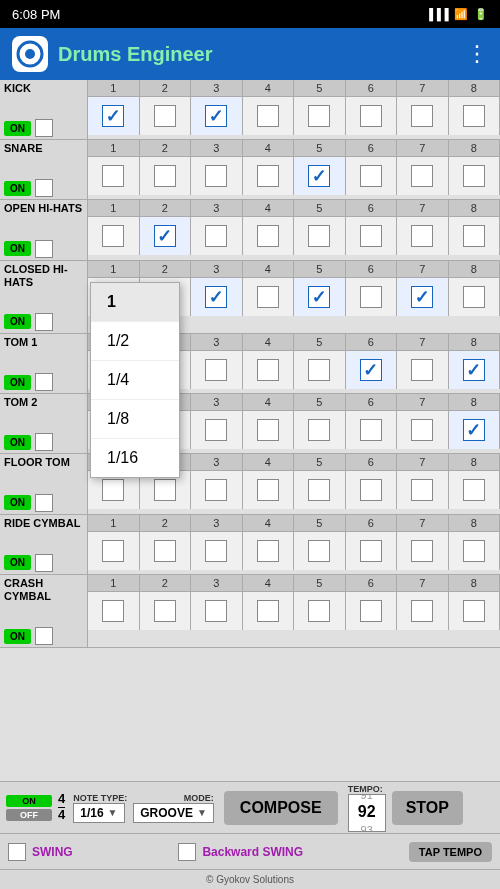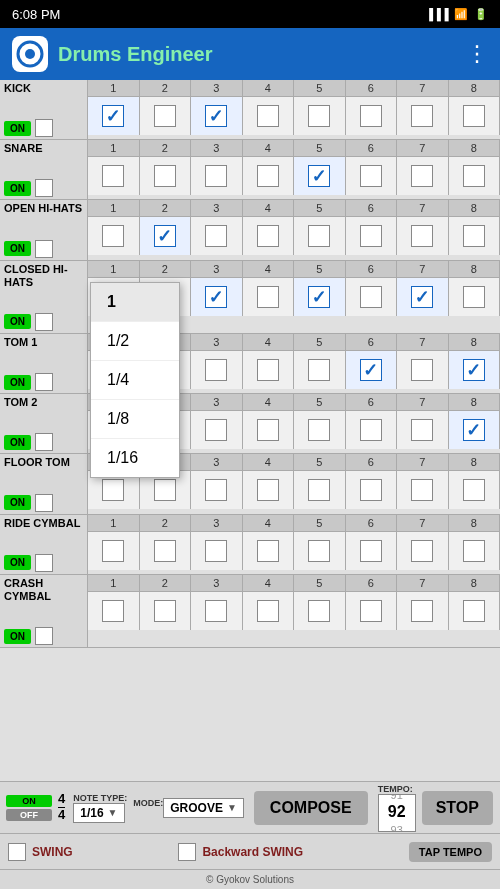--- a/index.html
+++ b/index.html
@@ -208,22 +208,22 @@
     }
 
     .arrow-down {
       font-size: 10px;
       margin-left: 4px;
       color: #555;
     }
 
     .mode-section {
       display: flex;
-      flex-direction: row;
-      align-items: flex-start;
+      flex-direction: column;
+      align-items: flex-end;
     }
 
     .btn-compose {
       background: #aaaaaa;
       color: #000;
       font-size: 16px;
       font-weight: bold;
       padding: 8px 16px;
       border: none;
       border-radius: 4px;
@@ -292,21 +292,21 @@
 
     .swing-checkbox {
       width: 18px; height: 18px;
       background: #fff;
       border: 1.5px solid #888;
     }
 
     .swing-label {
       font-size: 12px;
       font-weight: bold;
-      color: #7f1d1d;
+      color: #a21caf;
     }
 
     .tap-tempo-btn {
       background: #aaaaaa;
       color: #000;
       font-size: 11px;
       font-weight: bold;
       padding: 4px 10px;
       border: none;
       border-radius: 4px;

